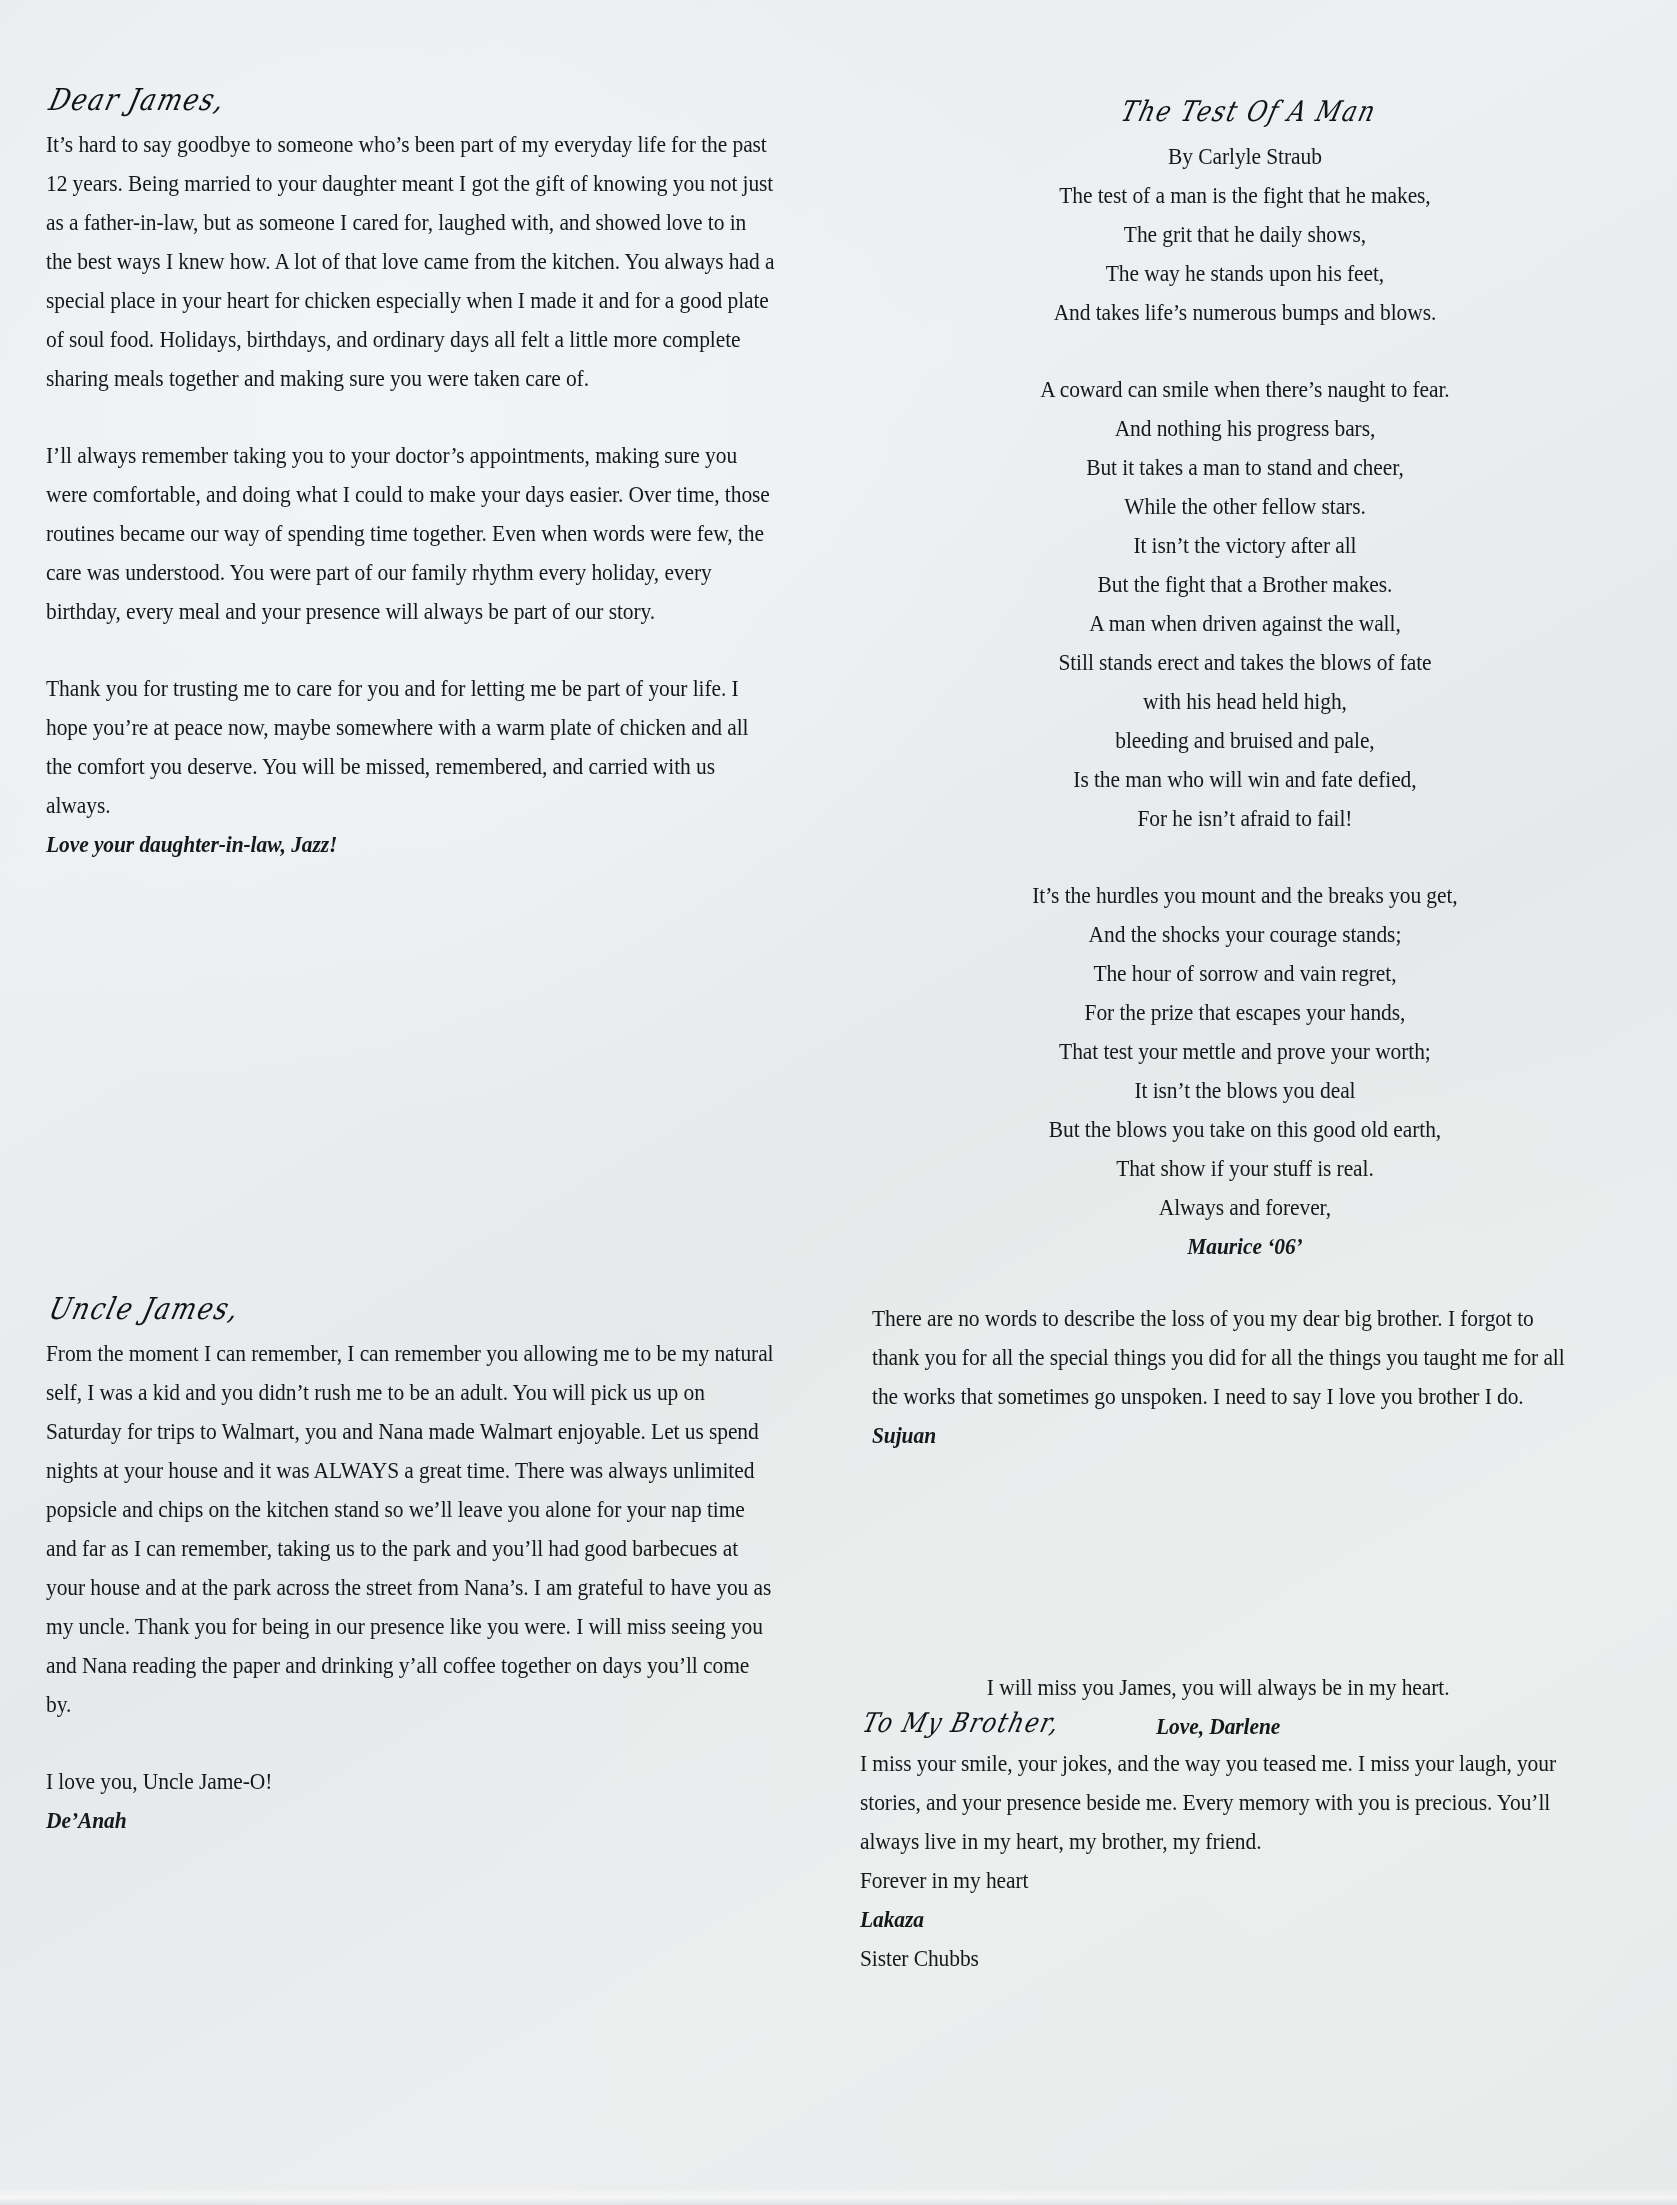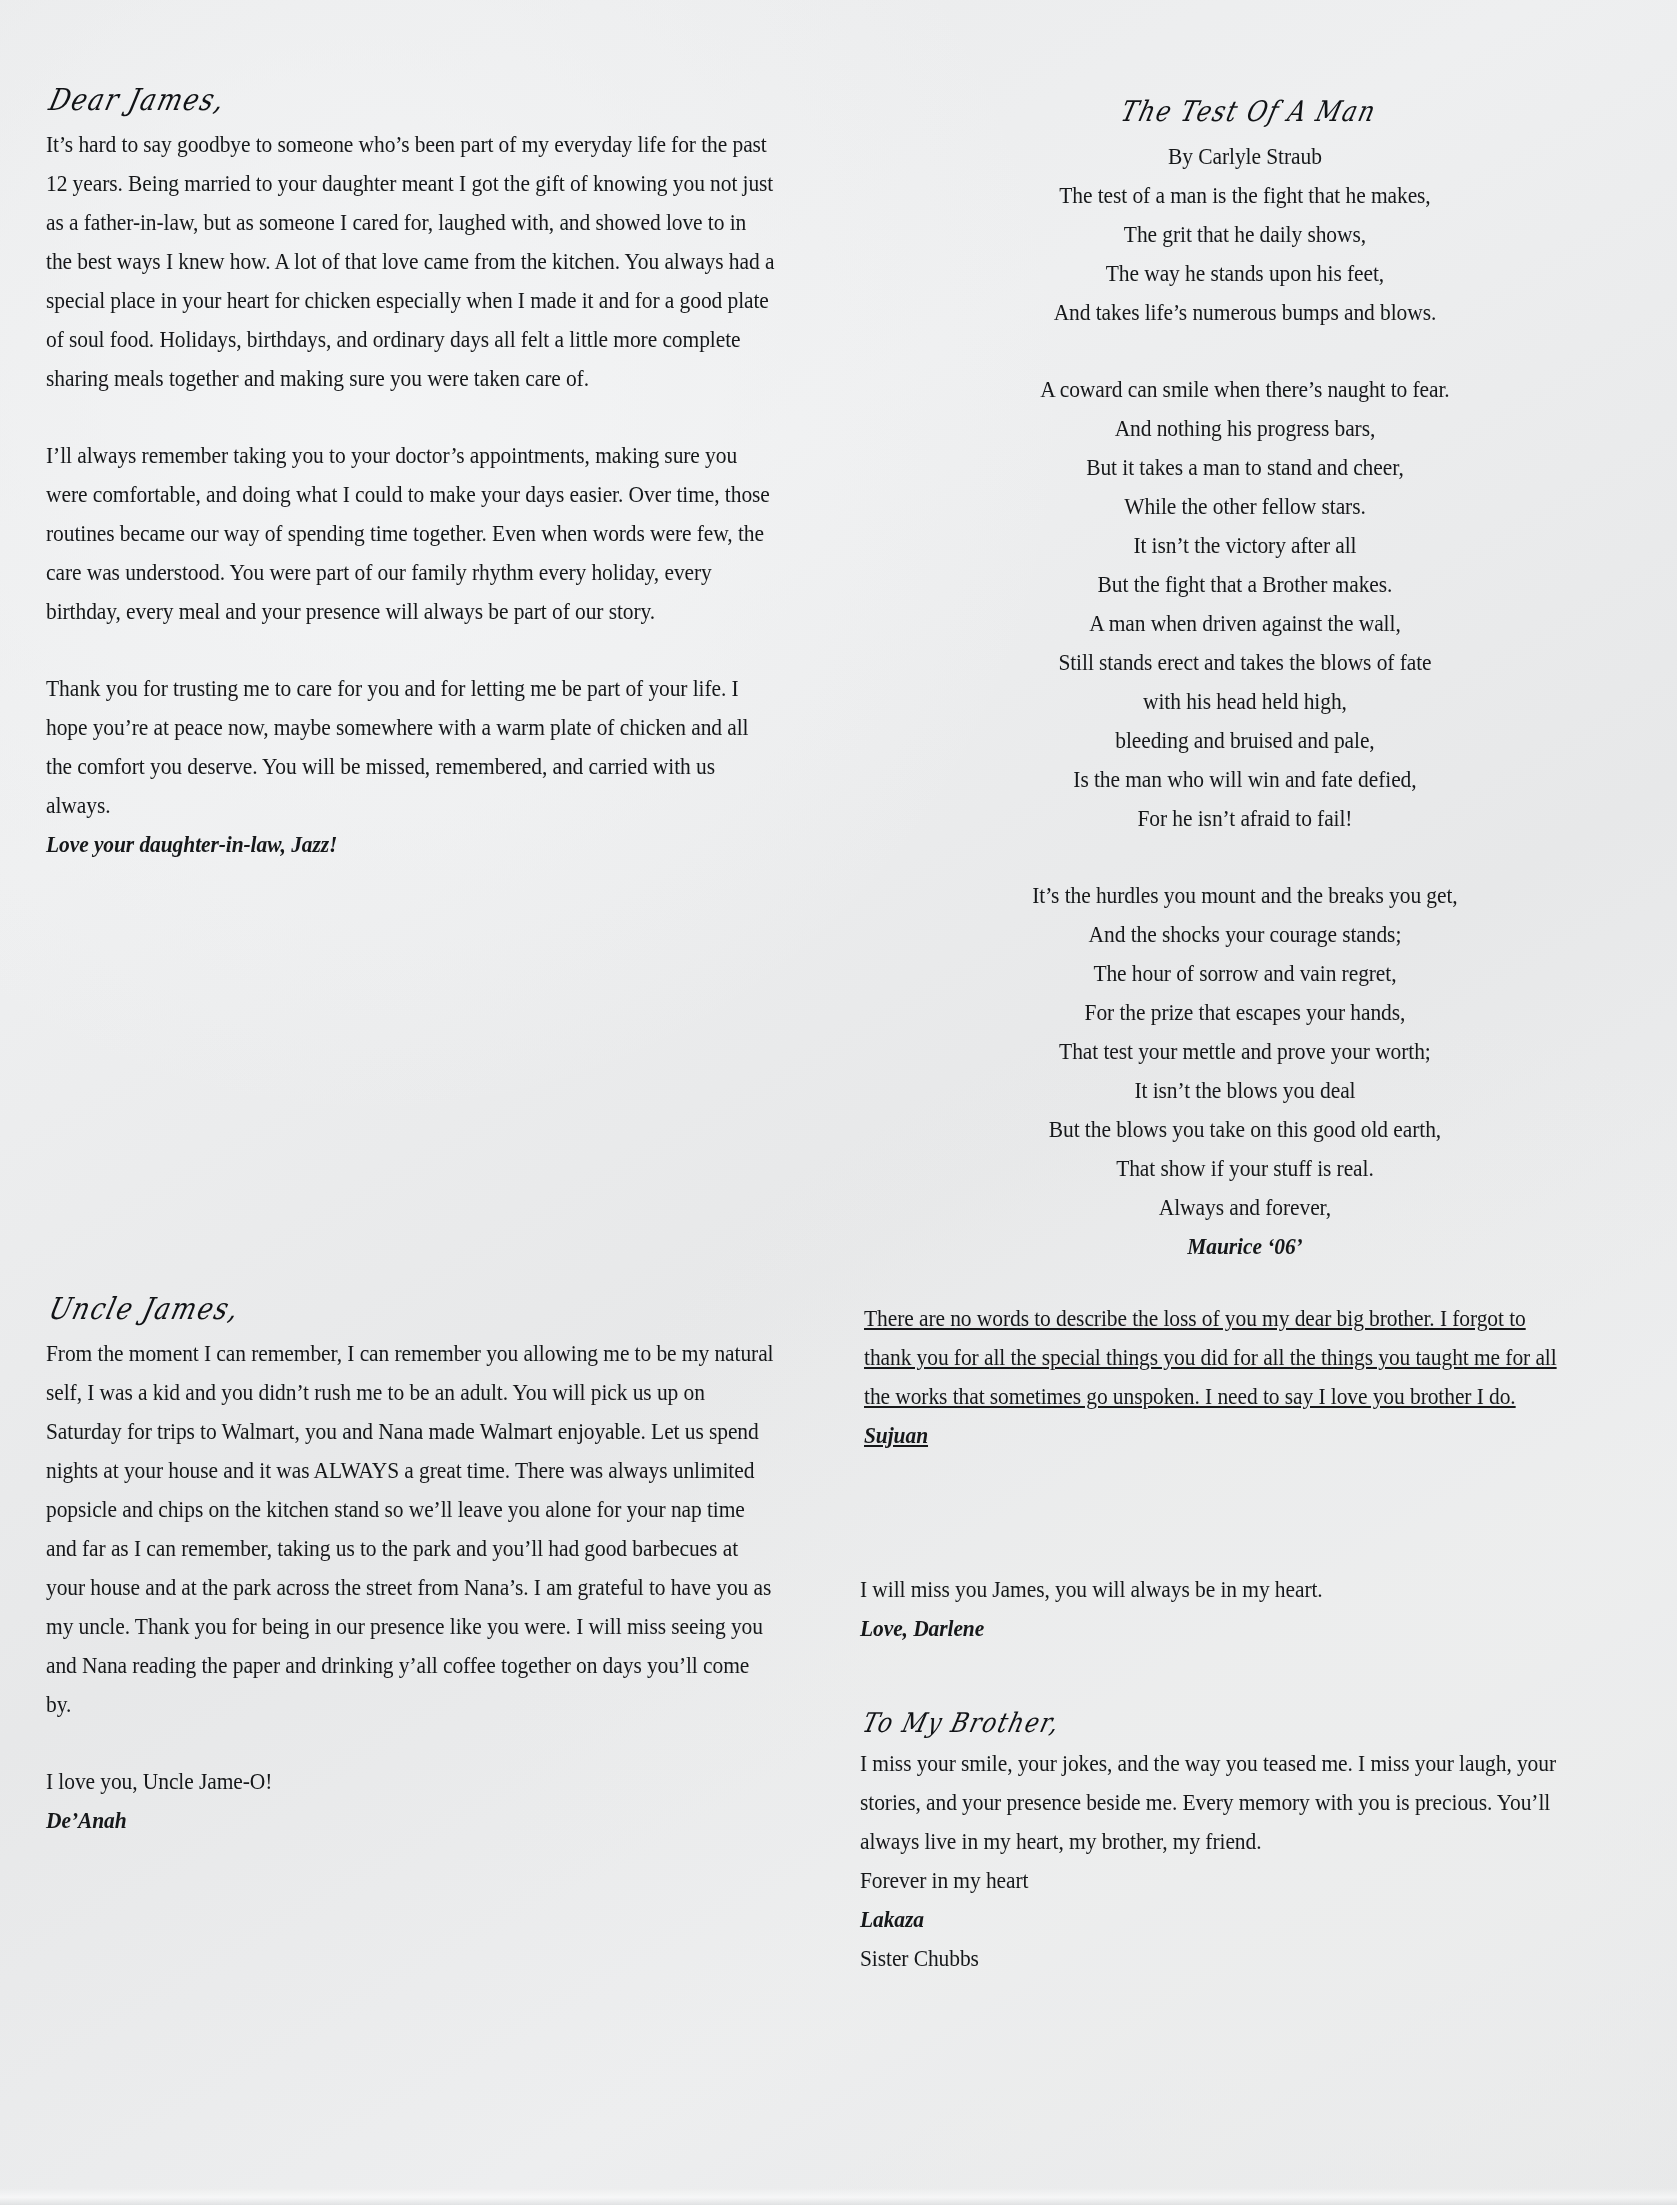--- a/index.html
+++ b/index.html
@@ -162,28 +162,28 @@
         <p>That test your mettle and prove your worth;</p>
         <p>It isn’t the blows you deal</p>
         <p>But the blows you take on this good old earth,</p>
         <p>That show if your stuff is real.</p>
         <p>Always and forever,</p>
 
         <p class="sig">Maurice ‘06’</p>
       </div>
     </div>
 
-    <div class="blk" style="top:1299px; left:4px; width:697px;text-decoration:underline;">
+    <div class="blk" style="top:1299px; left:12px; width:697px;">
       <div class="prose">
         <p>There are no words to describe the loss of you my dear big brother. I forgot to thank you for all the special things you did for all the things you taught me for all the works that sometimes go unspoken. I need to say I love you brother I do.</p>
         <p class="sig">Sujuan</p>
       </div>
     </div>
 
-    <div class="blk" style="top:1570px; left:0; width:716px;">
+    <div class="blk" style="top:1668px; left:0; width:716px;text-align:center;">
       <div class="prose">
         <p>I will miss you James,  you will always be in my heart.</p>
         <p class="sig">Love, Darlene</p>
       </div>
     </div>
 
     <div class="blk" style="top:1713px; left:0; width:710px;">
       <div class="script-head" style="font-size:23px;">To My Brother,</div>
 
       <div class="prose" style="margin-top:6.4px;">

